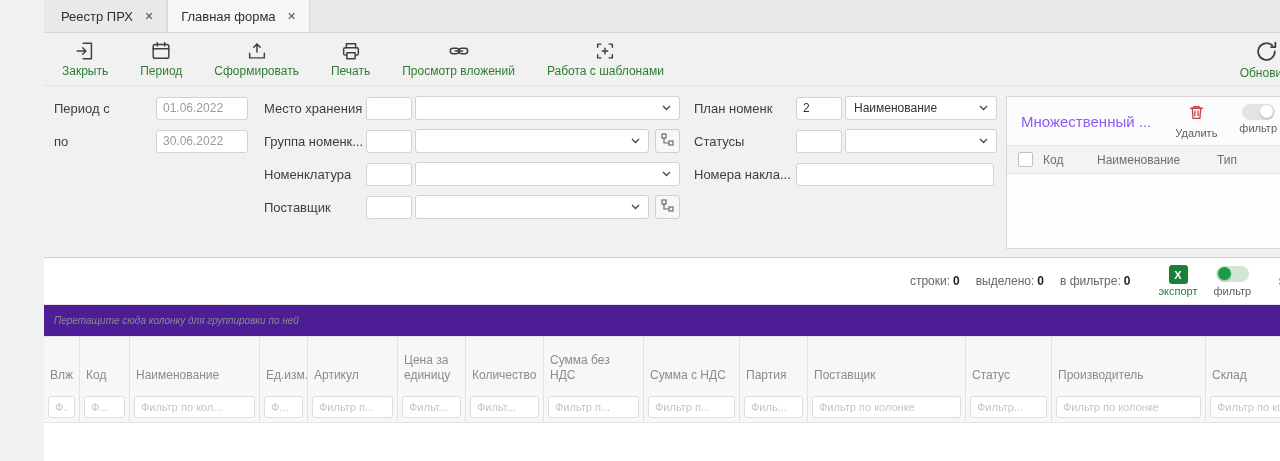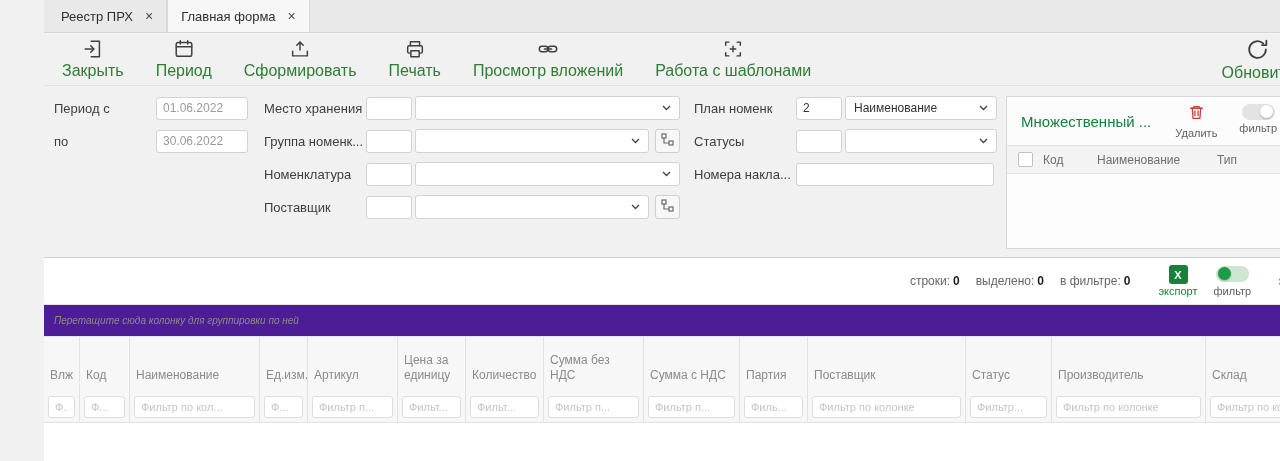--- a/index.html
+++ b/index.html
@@ -9,21 +9,21 @@
   
   .tabbar{height:32px;background:#e9e9ea;display:flex;align-items:stretch;padding-left:4px;border-bottom:1px solid #d6d6d7;flex:none;}
   .tab{display:flex;align-items:center;gap:12px;padding:0 13px;font-size:13px;color:#2f2f2f;border-right:1px solid #d9d9da;cursor:pointer;}
   .tab.active{background:#f7f7f8;border-left:1px solid #d9d9da;}
   .tabx{font-size:14px;color:#4a4a4a;line-height:1;}
 
   
   .toolbar{height:53px;display:flex;align-items:center;padding:0 18px;gap:32px;border-bottom:1px solid #e2e2e3;background:#f1f1f2;flex:none;box-sizing:border-box;}
   .tbtn{display:flex;flex-direction:column;align-items:center;gap:2px;cursor:pointer;}
   .tbtn svg{display:block;}
-  .tlabel{font-size:16px;color:#2e7d32;white-space:nowrap;}
+  .tlabel{font-size:12px;color:#2e7d32;white-space:nowrap;}
   .tbtn.right{margin-left:auto;}
 
   
   .filters{height:171px;box-sizing:border-box;display:flex;padding:10px 8px 8px 10px;flex:none;}
   .frow{display:flex;align-items:center;height:24px;margin-bottom:9px;}
   .flabel{width:102px;font-size:13px;color:#3e3e3e;flex:none;white-space:nowrap;overflow:hidden;}
   .tinput{height:23px;border:1px solid #d2d2d4;border-radius:3px;background:#fff;font-size:12px;padding:0 6px;box-sizing:border-box;font-family:inherit;color:#333;}
   .tinput.datefield{color:#9b9b9b;width:92px;}
   .fcol1{width:204px;flex:none;}
   .fcol2{width:416px;flex:none;margin-left:6px;}
@@ -33,21 +33,21 @@
   .sel{height:24px;border:1px solid #d2d2d4;border-radius:3px;background:#fff;display:flex;align-items:center;padding:0 8px;box-sizing:border-box;font-size:12px;color:#333;flex:1;cursor:pointer;}
   .sel .chev{margin-left:auto;display:flex;}
   .treebtn{width:25px;height:24px;margin-left:6px;border:1px solid #cfcfcf;background:#f7f7f7;border-radius:3px;display:flex;align-items:center;justify-content:center;flex:none;cursor:pointer;box-sizing:border-box;}
   .chartcode{width:46px;flex:none;}
   .chartsel{width:152px;flex:none;}
   .widefield{width:198px;}
 
   
   .panel{flex:1;margin-left:10px;background:#fcfcfc;border:1px solid #d8d8d9;position:relative;display:flex;flex-direction:column;box-sizing:border-box;}
   .panel-head{display:flex;align-items:center;padding:4px 26px 4px 14px;height:48px;box-sizing:border-box;flex:none;}
-  .panel-title{font-size:15px;color:#15803d;white-space:nowrap;}
+  .panel-title{font-size:15px;color:#8b5cf6;white-space:nowrap;}
   .panel-actions{margin-left:auto;display:flex;gap:22px;align-items:flex-start;}
   .actcol{display:flex;flex-direction:column;align-items:center;gap:2px;cursor:pointer;}
   .actlabel{font-size:11px;color:#5f5f5f;}
   .ptable-head{display:flex;background:#f3f3f4;border-top:1px solid #e3e3e3;border-bottom:1px solid #e3e3e3;height:27px;align-items:center;font-size:12px;color:#6f6f6f;flex:none;}
   .pc0{width:36px;display:flex;justify-content:center;flex:none;}
   .pc1{width:54px;flex:none;}
   .pc2{width:120px;flex:none;}
   .pc3{width:86px;flex:none;}
   .checkbox{width:13px;height:13px;border:1px solid #c2c2c2;border-radius:2px;background:#fff;cursor:pointer;}
   .panel-body{flex:1;background:#fdfdfd;}

